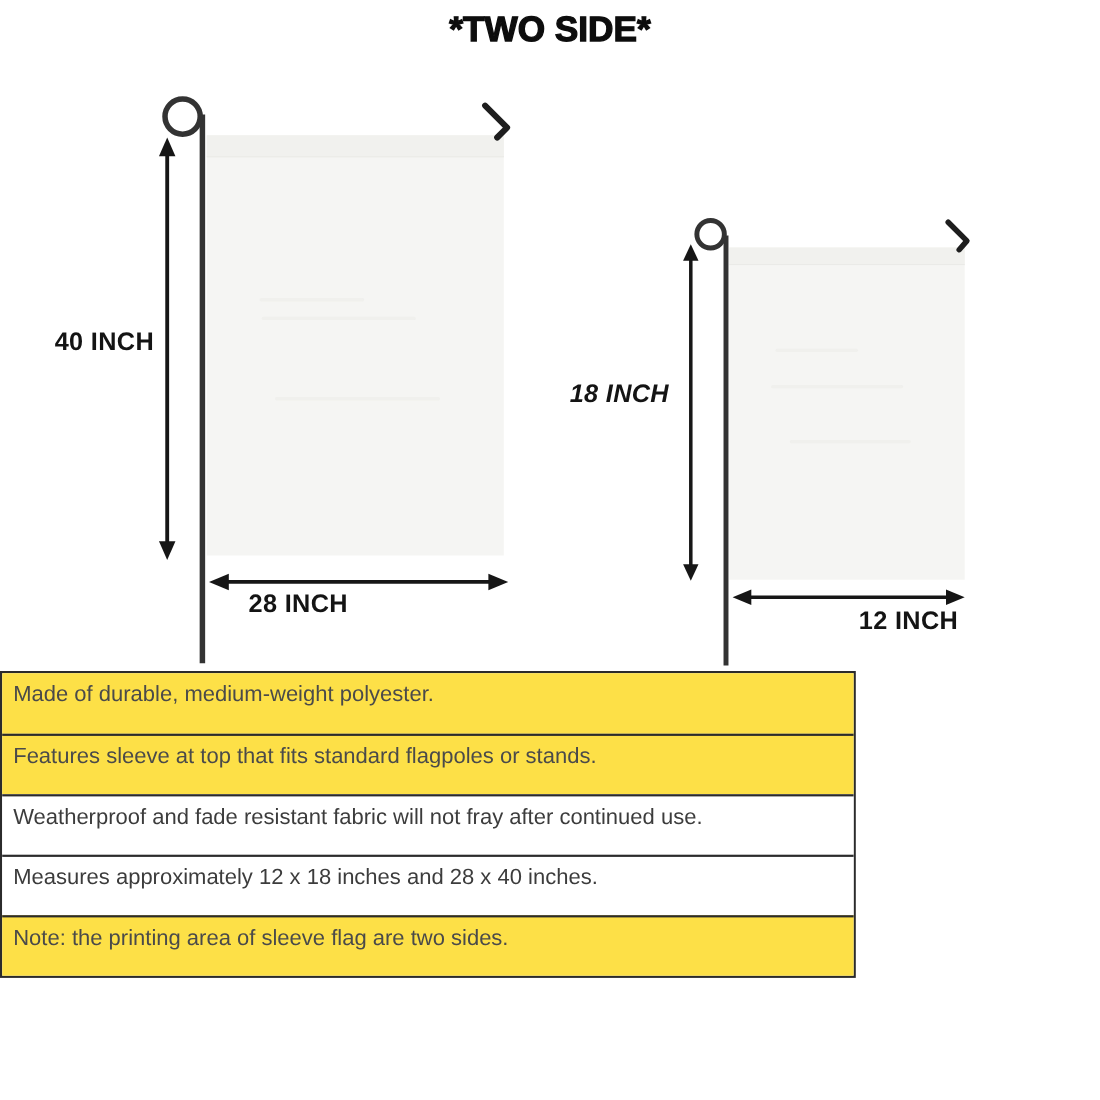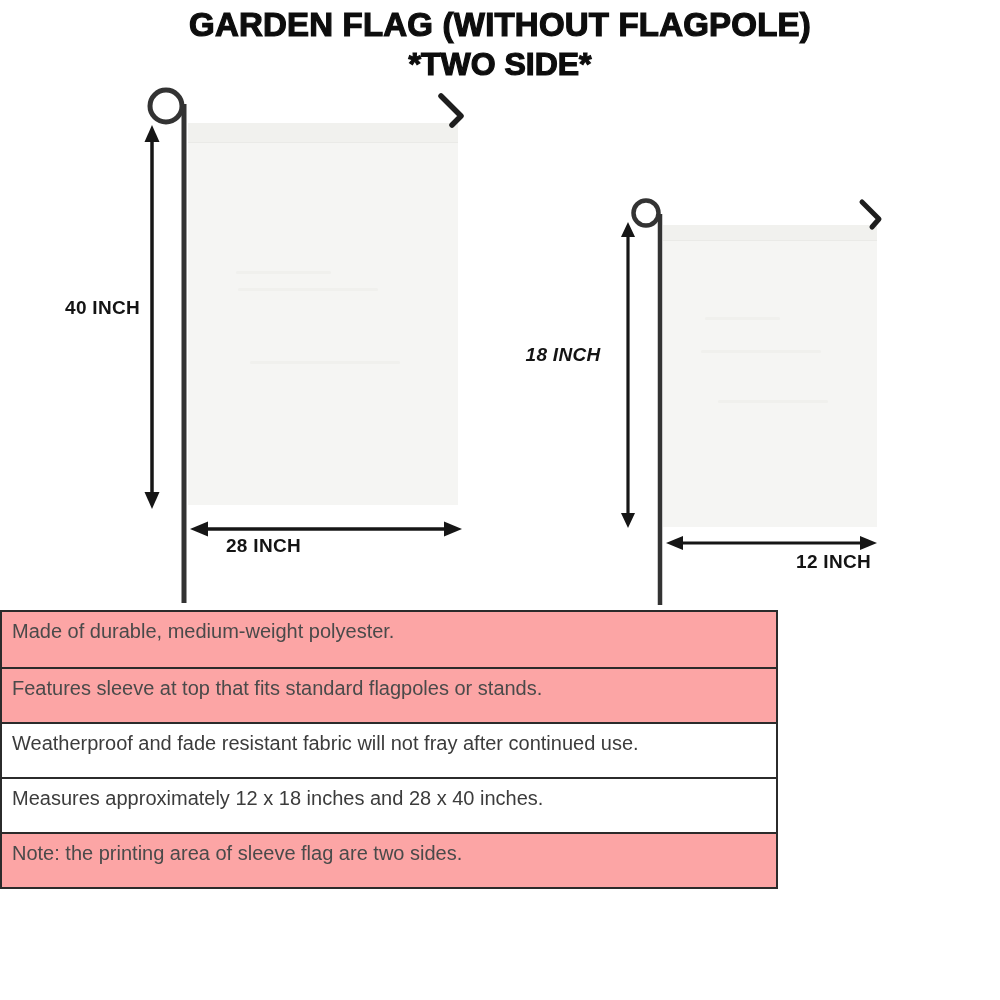--- a/index.html
+++ b/index.html
@@ -33,49 +33,48 @@
   .sleeve { width: 100%; background: #f1f1ee; border-bottom: 1px solid #eaeae7; }
   .flag-large .sleeve { height: 20px; }
   .flag-small .sleeve { height: 16px; }
   .wrinkle { position: absolute; background: #ebebe8; opacity: .55; height: 3px; border-radius: 2px; }
 
   
   svg.overlay { position: absolute; left: 0; top: 0; width: 1000px; height: 1000px; pointer-events: none; }
 
   
   .dim-label {
-    position: absolute; font-size: 19px; font-weight: bold; color: #141414;
+    position: absolute; font-size: 23px; font-weight: bold; color: #141414;
     letter-spacing: 0.3px;
   }
   .label-40 { left: 40px; top: 297px; width: 100px; text-align: right; }
   .label-28 { left: 226px; top: 535px; width: 200px; }
   .label-18 { left: 513px; top: 344px; width: 100px; text-align: center; font-style: italic; }
   .label-12 { left: 671px; top: 551px; width: 200px; text-align: right; }
 
   
   .features {
     position: absolute; left: 0; top: 610px; width: 778px;
     border: 2px solid #2b2b2b;
   }
   .feature-row {
     height: 55px; padding: 6px 10px;
     font-size: 20px; line-height: 26px;
     border-top: 2px solid #2b2b2b;
   }
   .feature-row:first-child { border-top: none; }
-  .feature-row.gray  { background: #fca5a5; color: #4a4a4a; }
+  .feature-row.gray  { background: #fde047; color: #4a4a4a; }
   .feature-row.white { background: #ffffff; color: #3c3c3c; }
 </style>
 </head>
 <body>
 
 <div class="canvas">
 
   <div class="title">
-    <div class="line1">GARDEN FLAG (WITHOUT FLAGPOLE)</div>
     <div class="line2">*TWO SIDE*</div>
   </div>
 
   <div class="flag flag-large">
     <div class="sleeve"></div>
     <div class="wrinkle" style="left:48px; top:148px; width:95px;"></div>
     <div class="wrinkle" style="left:50px; top:165px; width:140px;"></div>
     <div class="wrinkle" style="left:62px; top:238px; width:150px;"></div>
   </div>
 

